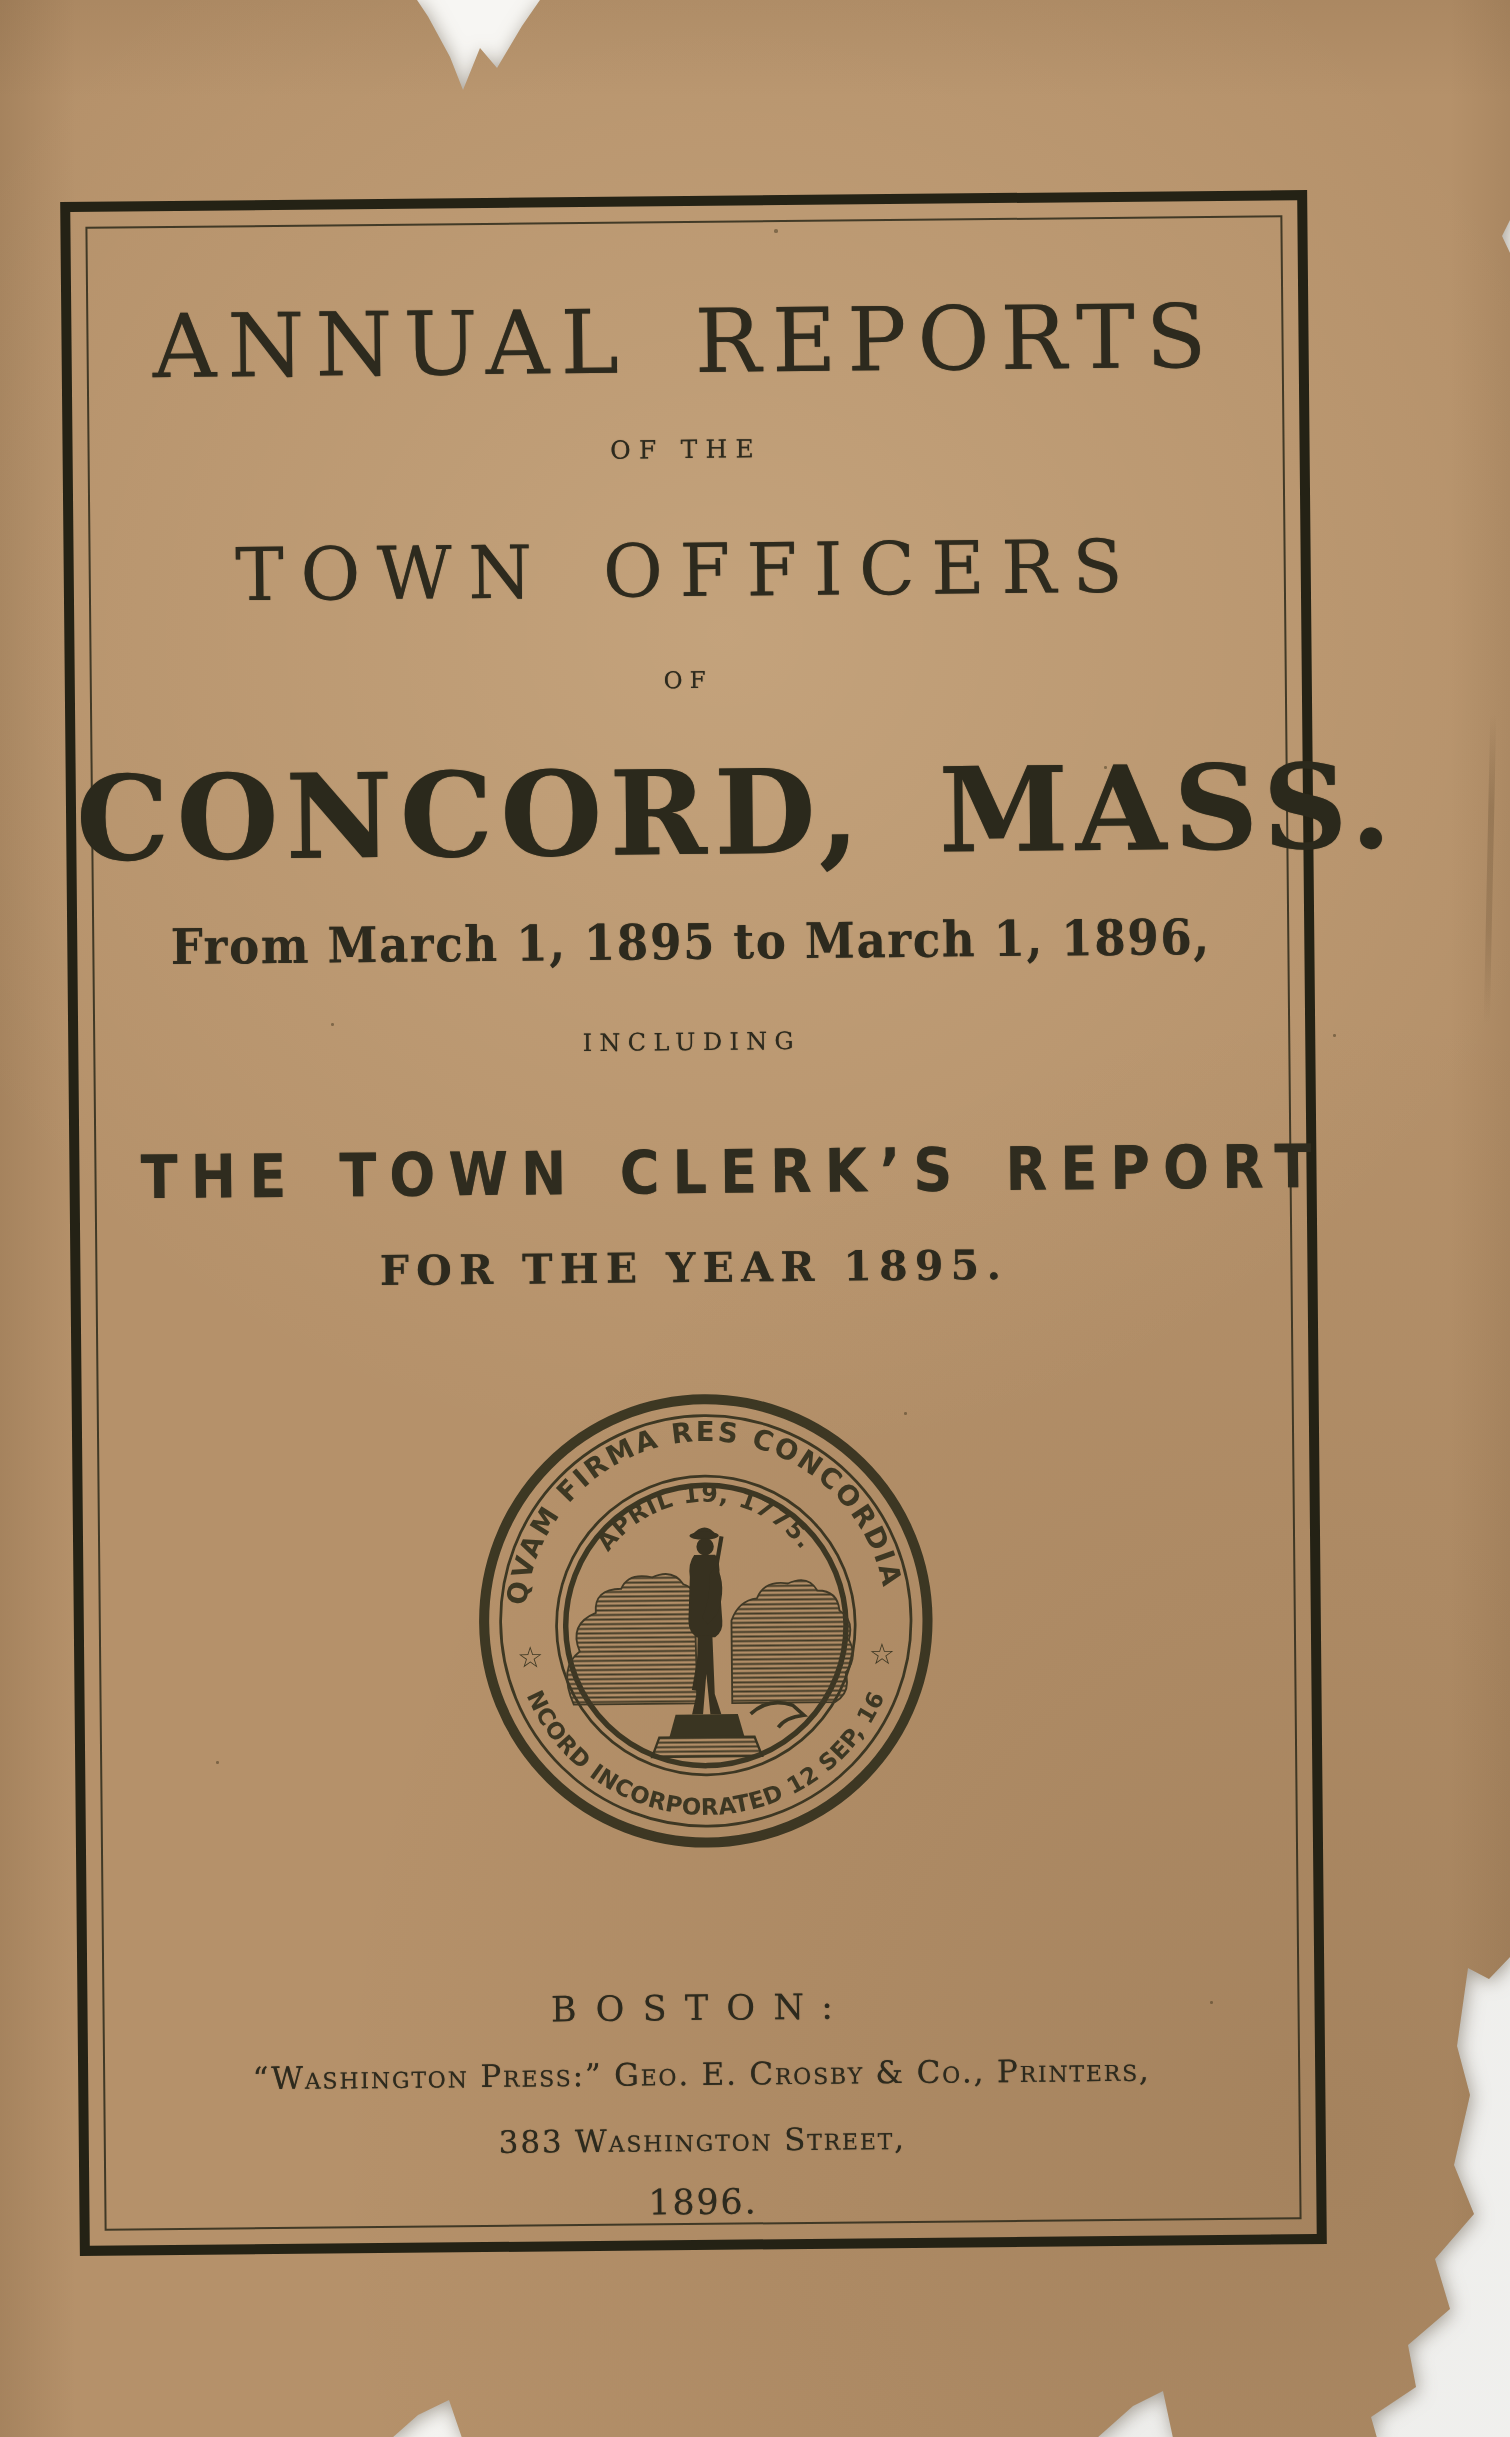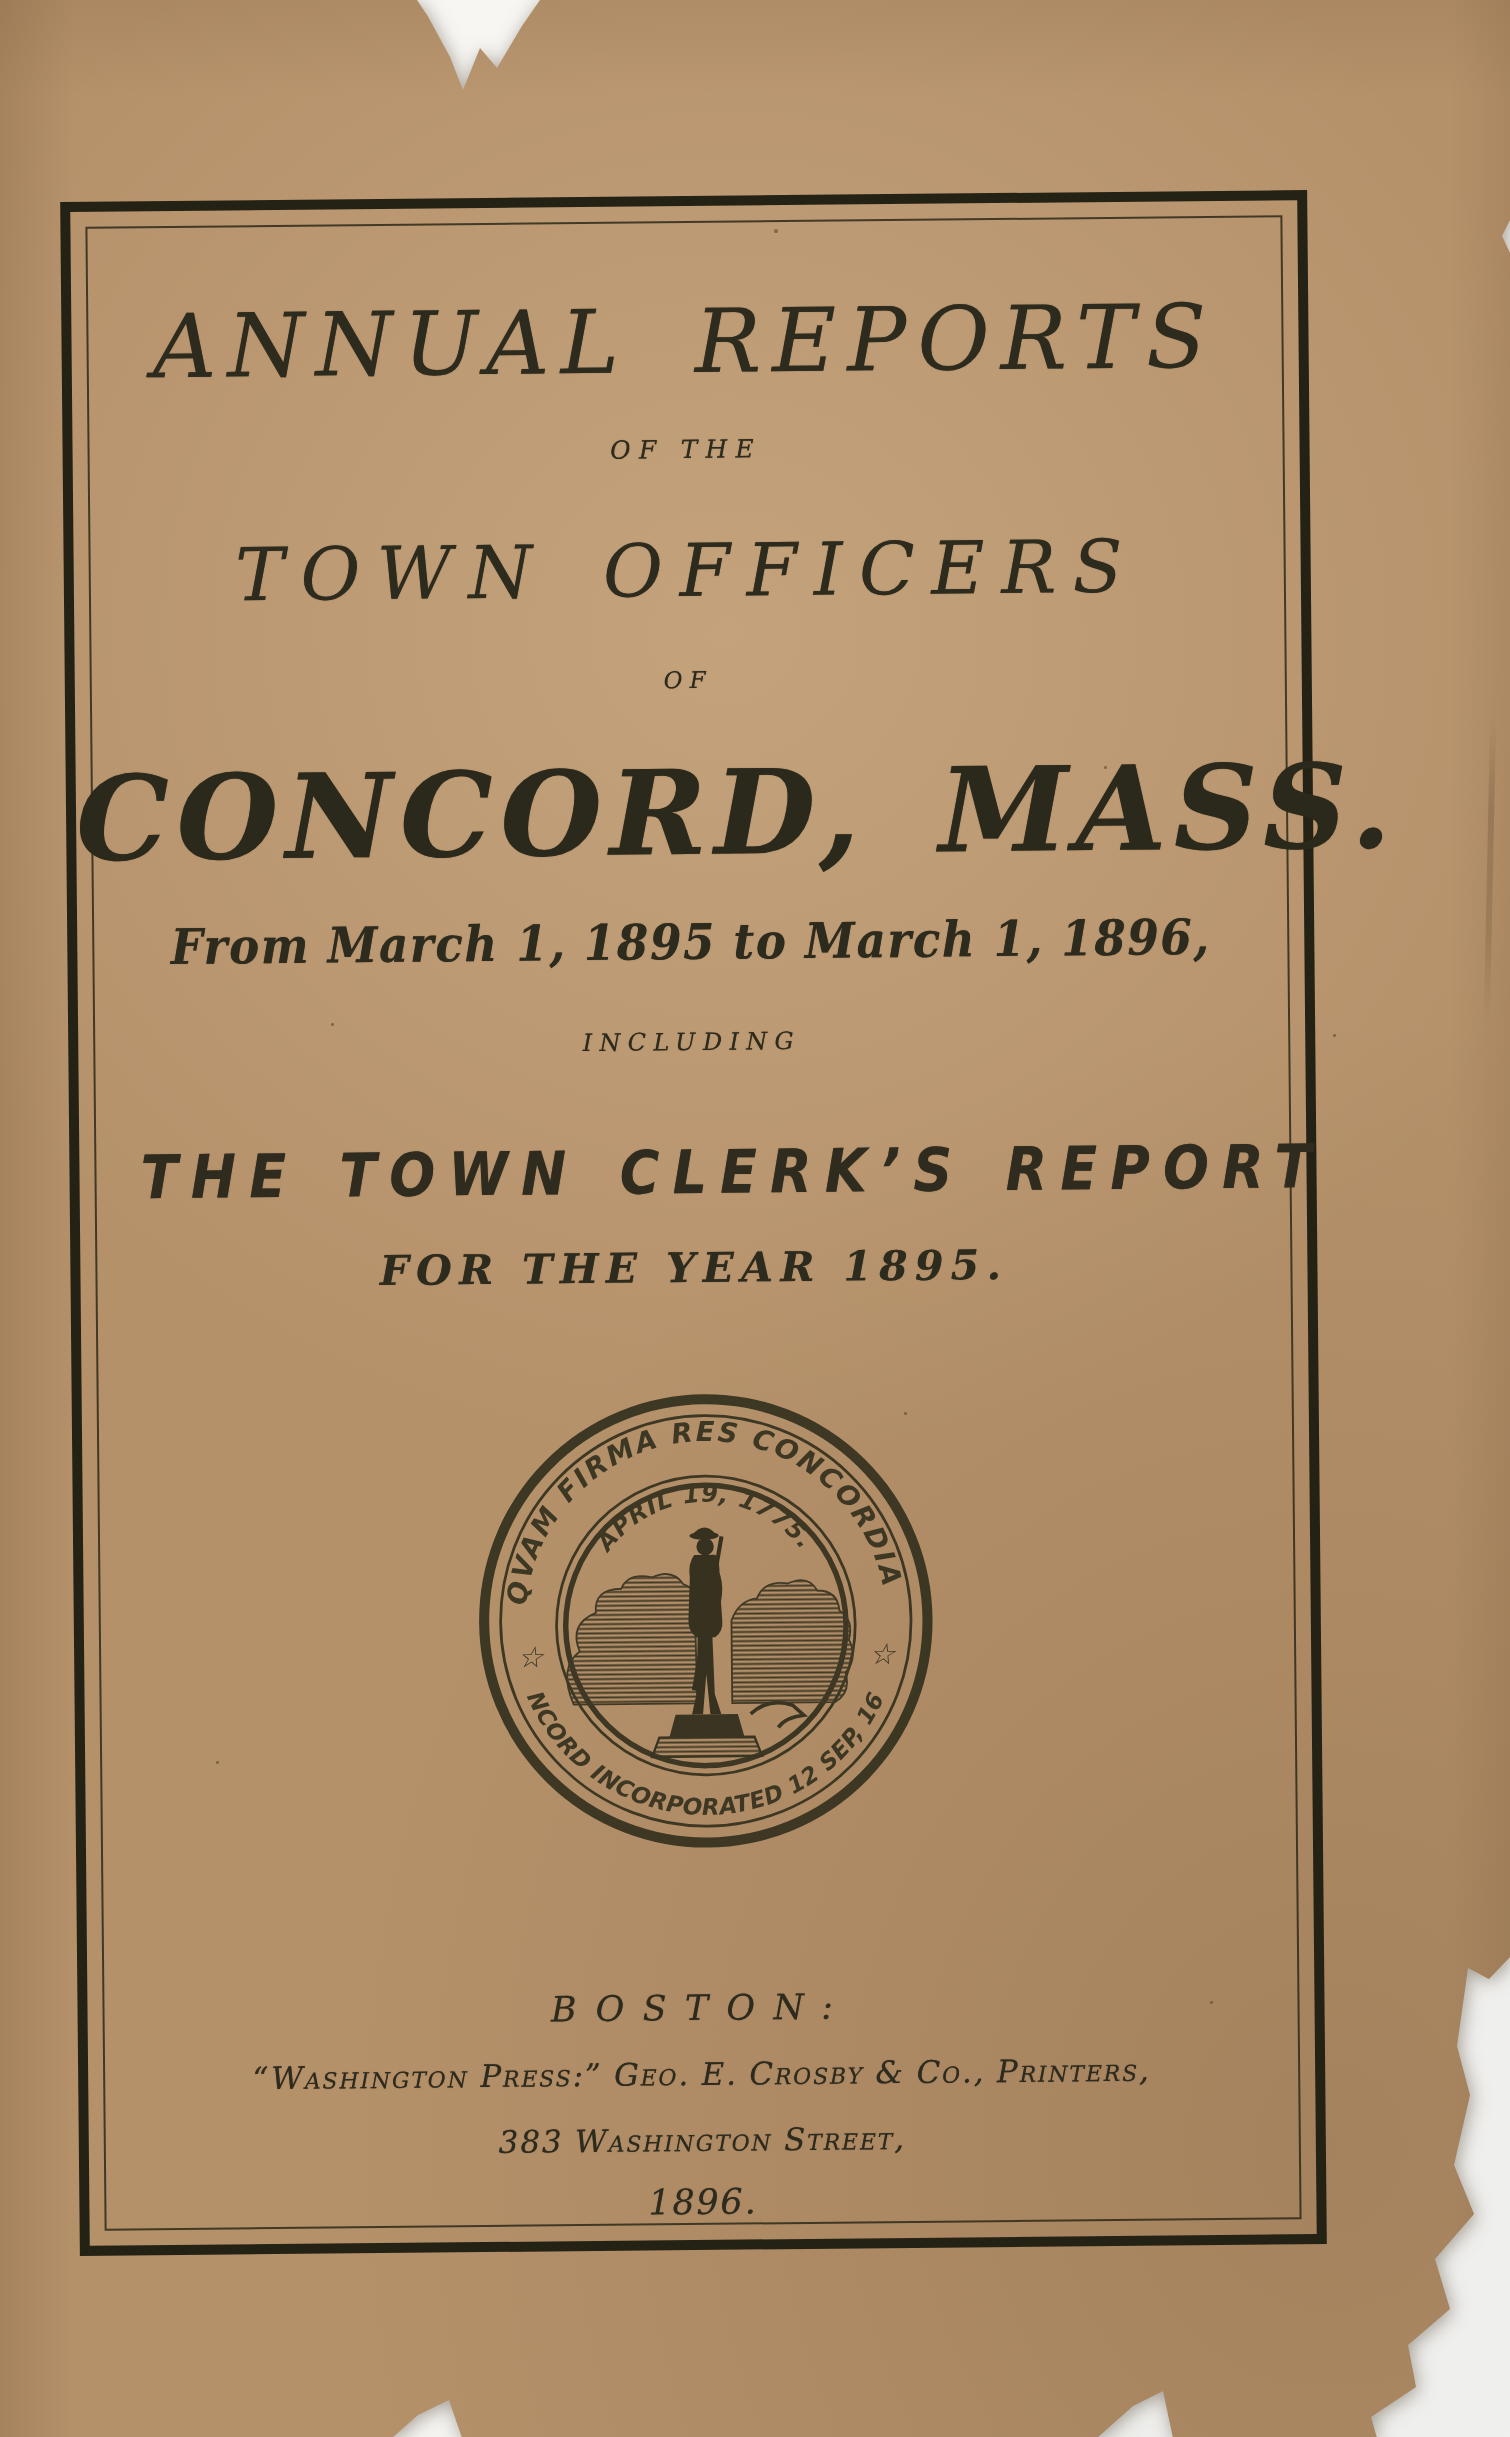--- a/index.html
+++ b/index.html
@@ -3,21 +3,21 @@
 <meta charset="utf-8">
 <style>
   html,body{margin:0;padding:0;}
   body{
     width:1510px;height:2438px;position:relative;overflow:hidden;
     background:
       radial-gradient(120% 100% at 80% 90%, #ececea 0%, #f7f6f3 55%),
       #f6f5f2;
     font-family:"DejaVu Serif", serif;
   }
-  .paper-wrap{position:absolute;inset:0;filter:drop-shadow(2.7px 3.7px 9.2px rgba(90,78,60,.5));font-style:italic;}
+  .paper-wrap{position:absolute;inset:0;filter:drop-shadow(2.7px 3.7px 9.2px rgba(90,78,60,.5));}
   .paper{
     position:absolute;inset:0;
     background-color:#b5916a;
     background-image:
       radial-gradient(95% 55% at 48% 26%, rgba(255,233,195,.20) 0%, rgba(255,233,195,0) 62%),
       radial-gradient(120% 85% at 88% 88%, rgba(78,54,28,.16) 0%, rgba(78,54,28,0) 55%),
       linear-gradient(90deg, rgba(70,46,20,.14) 0%, rgba(70,46,20,0) 5%),
       linear-gradient(270deg, rgba(70,46,20,.10) 0%, rgba(70,46,20,0) 4%),
       linear-gradient(180deg, rgba(110,80,48,.14) 0%, rgba(110,80,48,0) 4%);
     clip-path: polygon(

